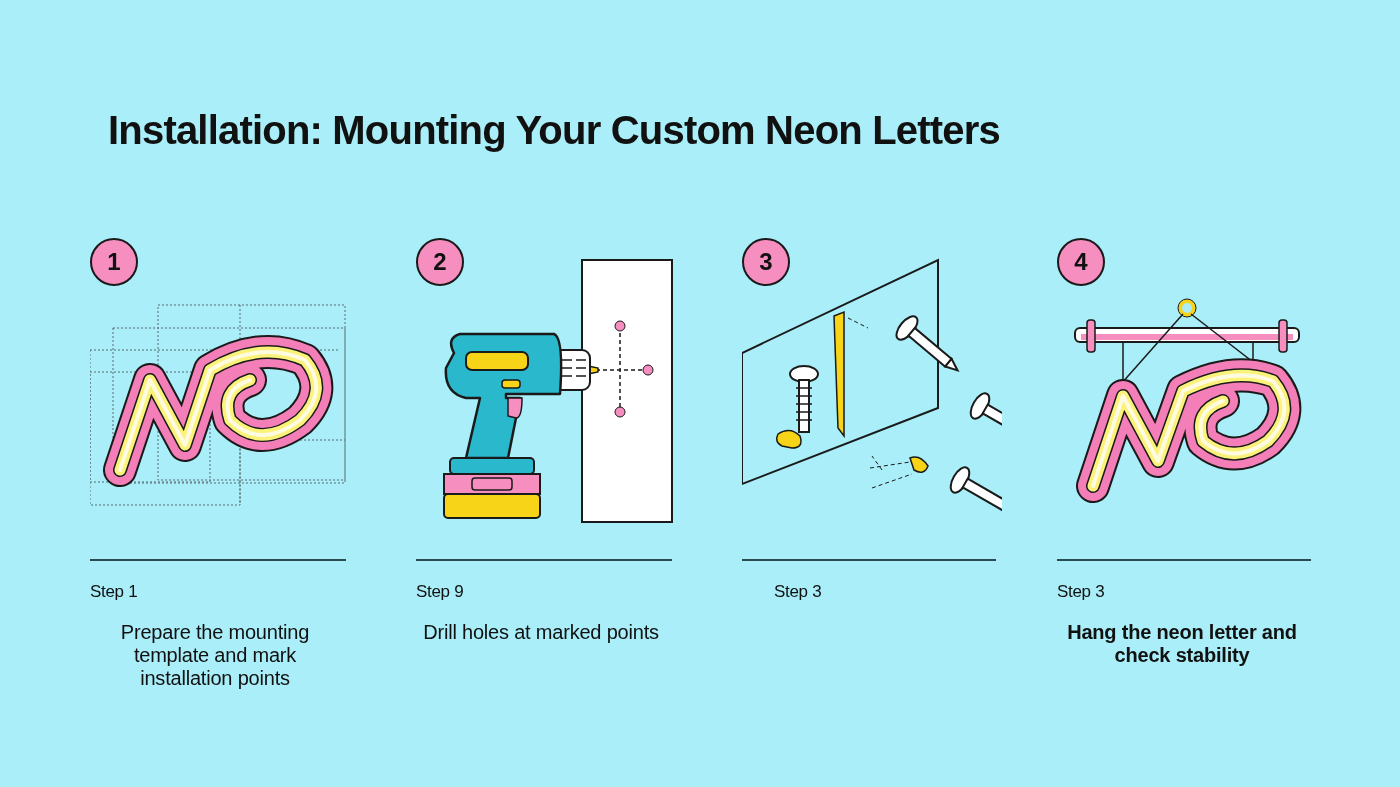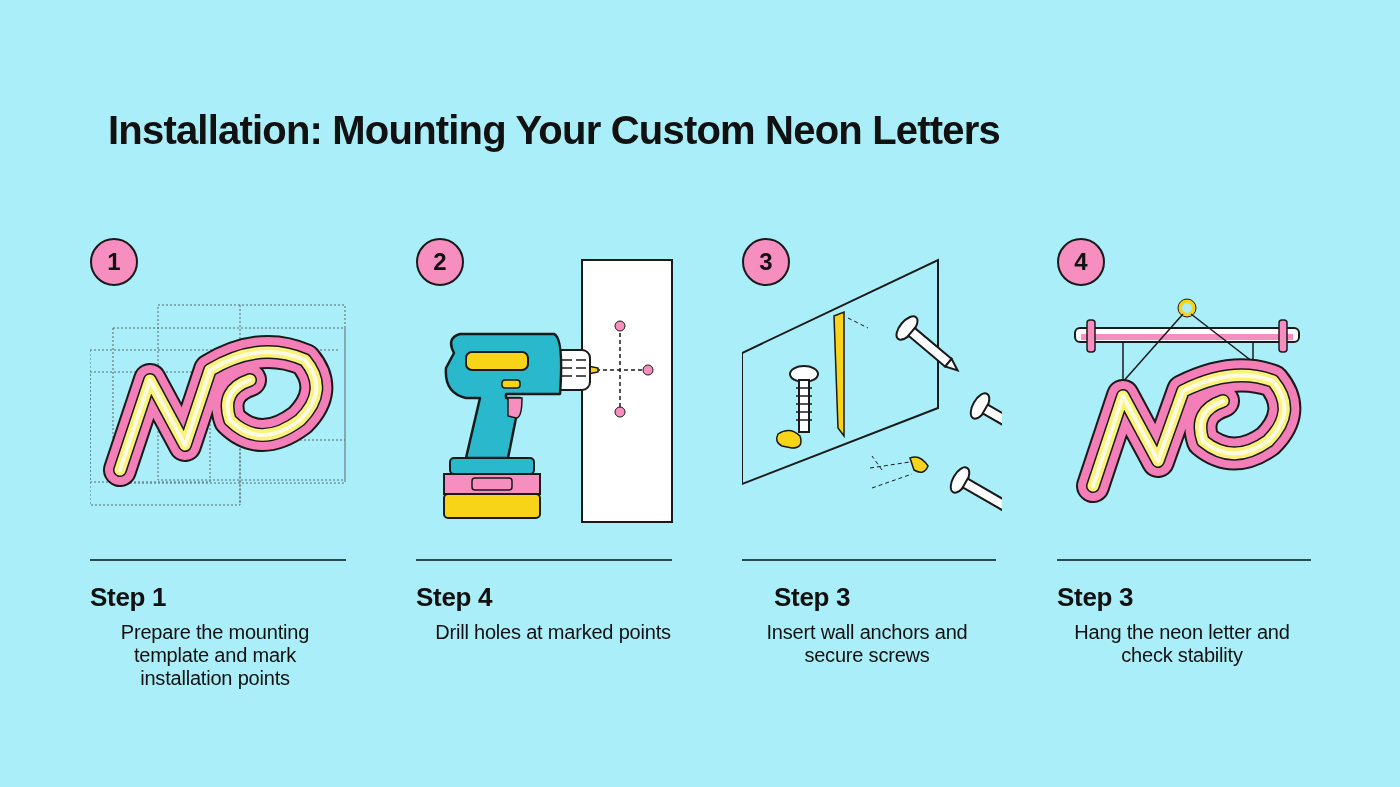--- a/index.html
+++ b/index.html
@@ -4,21 +4,21 @@
 <style>
   html,body{margin:0;padding:0;}
   body{width:1400px;height:787px;background:#a9eef8;position:relative;overflow:hidden;
     font-family:"Liberation Sans","DejaVu Sans",sans-serif;color:#111;}
   .title{position:absolute;left:0;width:1108px;top:108px;text-align:center;font-size:40px;font-weight:bold;letter-spacing:-0.8px;color:#111;}
   .step{position:absolute;top:0;width:260px;height:787px;}
   .badge{position:absolute;top:238px;width:48px;height:48px;border-radius:50%;background:#f68ec0;border:2px solid #1a1a1a;
     display:flex;align-items:center;justify-content:center;font-size:24px;font-weight:bold;color:#111;box-sizing:border-box;}
   .illus{position:absolute;top:250px;}
   .rule{position:absolute;top:559px;height:2px;background:#2a4c50;}
-  .step-title{position:absolute;top:582px;font-size:26px;font-weight:bold;letter-spacing:-0.3px;}
+  .step-title{position:absolute;top:582px;font-size:17px;font-weight:normal;letter-spacing:-0.3px;}
   .step-desc{position:absolute;top:621px;font-size:20px;line-height:23px;width:250px;letter-spacing:-0.2px;text-align:center;}
 </style>
 </head>
 <body>
 
 <div class="title">Installation: Mounting Your Custom Neon Letters</div>
 
 <div class="step" style="left:90px;">
   <div class="badge" style="left:0;">1</div>
   <svg class="illus" style="left:0;top:300px;" width="260" height="210" viewBox="0 0 260 210">
@@ -70,22 +70,22 @@
     <rect x="30" y="94" width="62" height="18" rx="6" fill="#f7d417" stroke="#1a1a1a" stroke-width="2"></rect>
     <rect x="66" y="122" width="18" height="8" rx="3" fill="#f7d417" stroke="#1a1a1a" stroke-width="1.5"></rect>
     <path d="M72 140 L86 140 Q86 160 80 160 L72 158 Z" fill="#f68ec0" stroke="#1a1a1a" stroke-width="1.5"></path>
 
     <rect x="14" y="200" width="84" height="16" rx="4" fill="#2ab8cc" stroke="#1a1a1a" stroke-width="2"></rect>
     <rect x="8" y="216" width="96" height="20" fill="#f68ec0" stroke="#1a1a1a" stroke-width="2"></rect>
     <rect x="8" y="236" width="96" height="24" rx="4" fill="#f7d417" stroke="#1a1a1a" stroke-width="2"></rect>
     <rect x="36" y="220" width="40" height="12" rx="3" fill="#f68ec0" stroke="#1a1a1a" stroke-width="1.5"></rect>
   </svg>
   <div class="rule" style="left:0;width:256px;"></div>
-  <div class="step-title" style="left:0;">Step 4</div>
-  <div class="step-desc" style="left:12px;">Drill holes at marked points</div>
+  <div class="step-title" style="left:0;">Step 9</div>
+  <div class="step-desc" style="left:0;">Drill holes at marked points</div>
 </div>
 
 <div class="step" style="left:742px;">
   <div class="badge" style="left:0;">3</div>
   <svg class="illus" style="left:0;top:258px;" width="260" height="260" viewBox="0 0 260 260">
     <polygon points="0,95 196,2 196,150 0,226" fill="none" stroke="#1a1a1a" stroke-width="2"></polygon>
     <polygon points="92,58 102,54 102,178 96,170" fill="#f7d417" stroke="#1a1a1a" stroke-width="1.5"></polygon>
     <line x1="106" y1="60" x2="126" y2="70" stroke="#1a1a1a" stroke-width="1" stroke-dasharray="4,3"></line>
 
     <ellipse cx="62" cy="116" rx="14" ry="8" fill="#fff" stroke="#1a1a1a" stroke-width="2"></ellipse>
@@ -118,21 +118,20 @@
     </g>
     <path d="M168 200 Q178 196 186 208 Q182 218 172 212 Z" fill="#f7d417" stroke="#1a1a1a" stroke-width="1.5"></path>
     <g stroke="#1a1a1a" stroke-width="1" stroke-dasharray="4,3" fill="none">
       <line x1="128" y1="210" x2="168" y2="204"></line>
         <line x1="130" y1="230" x2="170" y2="216"></line>
         <line x1="140" y1="212" x2="130" y2="198"></line>
     </g>
   </svg>
   <div class="rule" style="left:0;width:254px;"></div>
   <div class="step-title" style="left:0;margin-left:32px;">Step 3</div>
-  <div class="step-desc" style="left:0;">Insert wall anchors and secure screws</div>
 </div>
 
 <div class="step" style="left:1057px;">
   <div class="badge" style="left:0;">4</div>
   <svg class="illus" style="left:16px;top:296px;" width="230" height="210" viewBox="0 0 230 210">
     <rect x="2" y="32" width="224" height="14" rx="5" fill="#fff" stroke="#1a1a1a" stroke-width="2"></rect>
     <rect x="8" y="38" width="212" height="6" fill="#f68ec0"></rect>
     <rect x="14" y="24" width="8" height="32" rx="3" fill="#f68ec0" stroke="#1a1a1a" stroke-width="1.5"></rect>
     <rect x="206" y="24" width="8" height="32" rx="3" fill="#f68ec0" stroke="#1a1a1a" stroke-width="1.5"></rect>
     <circle cx="114" cy="12" r="7" fill="none" stroke="#f7d417" stroke-width="4"></circle>
@@ -144,14 +143,14 @@
     <g stroke-linejoin="round" stroke-linecap="round" fill="none">
       <path d="M20 190 L50 100 L85 165 L110 95 Q160 70 200 85 Q225 115 195 145 Q160 170 130 145 Q120 115 150 105" stroke="#1a1a1a" stroke-width="34"></path>
       <path d="M20 190 L50 100 L85 165 L110 95 Q160 70 200 85 Q225 115 195 145 Q160 170 130 145 Q120 115 150 105" stroke="#f47fb8" stroke-width="30"></path>
       <path d="M20 190 L50 100 L85 165 L110 95 Q160 70 200 85 Q225 115 195 145 Q160 170 130 145 Q120 115 150 105" stroke="#1a1a1a" stroke-width="14"></path>
       <path d="M20 190 L50 100 L85 165 L110 95 Q160 70 200 85 Q225 115 195 145 Q160 170 130 145 Q120 115 150 105" stroke="#fbf27a" stroke-width="11"></path>
       <path d="M20 190 L50 100 L85 165 L110 95 Q160 70 200 85 Q225 115 195 145 Q160 170 130 145 Q120 115 150 105" stroke="#fffbe0" stroke-width="4"></path>
     </g>
   </svg>
   <div class="rule" style="left:0;width:254px;"></div>
   <div class="step-title" style="left:0;">Step 3</div>
-  <div class="step-desc" style="left:0;">Hang the neon letter and check stability</div>
+  <div class="step-desc" style="left:0;font-weight:bold;">Hang the neon letter and check stability</div>
 </div>
 
 </body></html>

